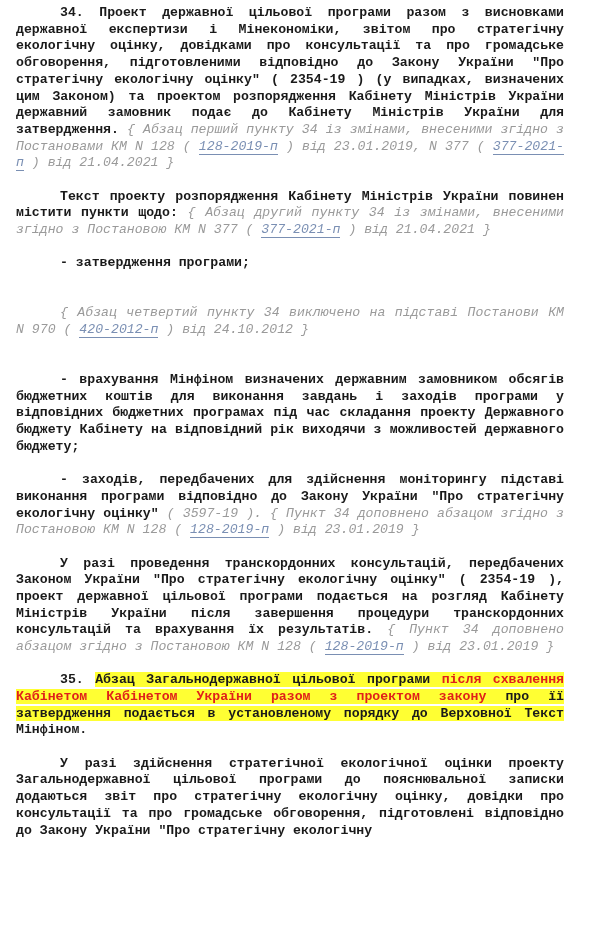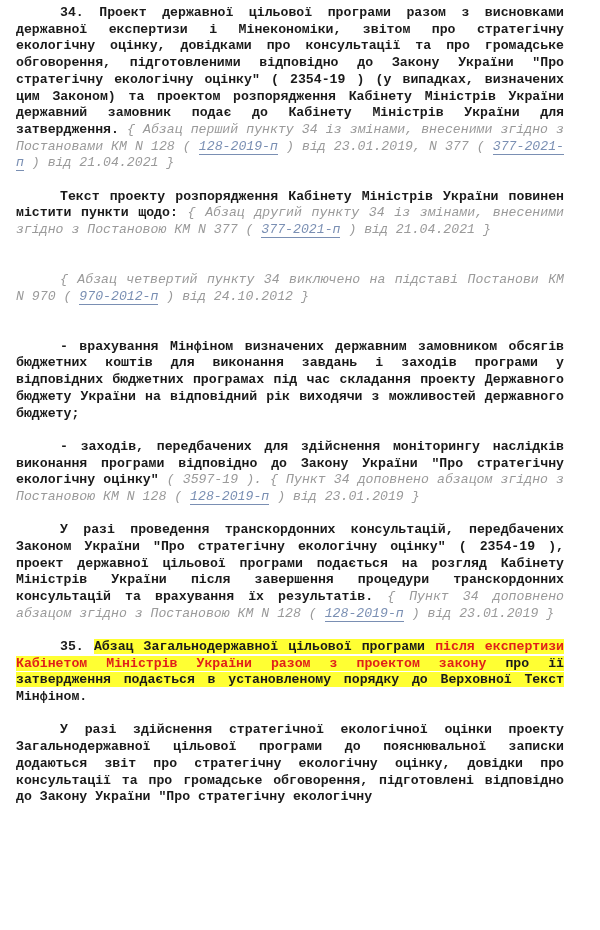--- a/index.html
+++ b/index.html
@@ -33,31 +33,32 @@
 </style>
 </head>
 <body>
 
 <div class="doc">
 
   <p class="p"><span>34. Проект державної цільової програми разом з висновками державної експертизи і Мінекономіки, звітом про стратегічну екологічну оцінку, довідками про консультації та про громадське обговорення, підготовленими відповідно до Закону України "Про стратегічну екологічну оцінку" ( 2354-19 ) (у випадках, визначених цим Законом) та проектом розпорядження Кабінету Міністрів України державний замовник подає до Кабінету Міністрів України для затвердження.</span><span class="note"><span> { Абзац перший пункту 34 із змінами, внесеними згідно з Постановами КМ N 128 ( </span><a>128-2019-п</a><span> ) від 23.01.2019, N 377 ( </span><a>377-2021-п</a><span> ) від 21.04.2021 }</span></span></p>
 
   <p class="p"><span>Текст проекту розпорядження Кабінету Міністрів України повинен містити пункти щодо:</span><span class="note"><span> { Абзац другий пункту 34 із змінами, внесеними згідно з Постановою КМ N 377 ( </span><a>377-2021-п</a><span> ) від 21.04.2021 }</span></span></p>
 
+  <p class="p"><span>- затвердження програми;</span></p>
 
   <div class="spacer"></div>
 
-  <p class="p"><span class="note"><span>{ Абзац четвертий пункту 34 виключено на підставі Постанови КМ N 970 ( </span><a>970-2012-п</a><span> ) від 24.10.2012 }</span></span></p>
+  <p class="p"><span class="note"><span>{ Абзац четвертий пункту 34 виключено на підставі Постанови КМ N 970 ( </span><a>420-2012-п</a><span> ) від 24.10.2012 }</span></span></p>
 
   <div class="spacer"></div>
 
-  <p class="p"><span>- врахування Мінфіном визначених державним замовником обсягів бюджетних коштів для виконання завдань і заходів програми у відповідних бюджетних програмах під час складання проекту Державного бюджету України на відповідний рік виходячи з можливостей державного бюджету;</span></p>
+  <p class="p"><span>- врахування Мінфіном визначених державним замовником обсягів бюджетних коштів для виконання завдань і заходів програми у відповідних бюджетних програмах під час складання проекту Державного бюджету Кабінету на відповідний рік виходячи з можливостей державного бюджету;</span></p>
 
 
-  <p class="p"><span>- заходів, передбачених для здійснення моніторингу наслідків виконання програми відповідно до Закону України "Про стратегічну екологічну оцінку"</span><span class="note"> ( 3597-19 ).</span><span class="note"><span> { Пункт 34 доповнено абзацом згідно з Постановою КМ N 128 ( </span><a>128-2019-п</a><span> ) від 23.01.2019 }</span></span></p>
+  <p class="p"><span>- заходів, передбачених для здійснення моніторингу підставі виконання програми відповідно до Закону України "Про стратегічну екологічну оцінку"</span><span class="note"> ( 3597-19 ).</span><span class="note"><span> { Пункт 34 доповнено абзацом згідно з Постановою КМ N 128 ( </span><a>128-2019-п</a><span> ) від 23.01.2019 }</span></span></p>
 
   <p class="p"><span>У разі проведення транскордонних консультацій, передбачених Законом України "Про стратегічну екологічну оцінку" ( 2354-19 ), проект державної цільової програми подається на розгляд Кабінету Міністрів України після завершення процедури транскордонних консультацій та врахування їх результатів.</span><span class="note"><span> { Пункт 34 доповнено абзацом згідно з Постановою КМ N 128 ( </span><a>128-2019-п</a><span> ) від 23.01.2019 }</span></span></p>
 
-  <p class="p"><span>35.</span> <span class="hl"><span>Абзац Загальнодержавної цільової програми</span> <span class="red">після експертизи Кабінетом Міністрів України разом з проектом закону</span> <span>про її затвердження подається в установленому порядку до Верховної Текст</span></span> <span>Мінфіном.</span></p>
+  <p class="p"><span>35.</span> <span class="hl"><span>Абзац Загальнодержавної цільової програми</span> <span class="red">після схвалення Кабінетом Кабінетом України разом з проектом закону</span> <span>про її затвердження подається в установленому порядку до Верховної Текст</span></span> <span>Мінфіном.</span></p>
 
   <p class="p"><span>У разі здійснення стратегічної екологічної оцінки проекту Загальнодержавної цільової програми до пояснювальної записки додаються звіт про стратегічну екологічну оцінку, довідки про консультації та про громадське обговорення, підготовлені відповідно до Закону України "Про стратегічну екологічну</span></p>
 
 </div>
 
 </body></html>

